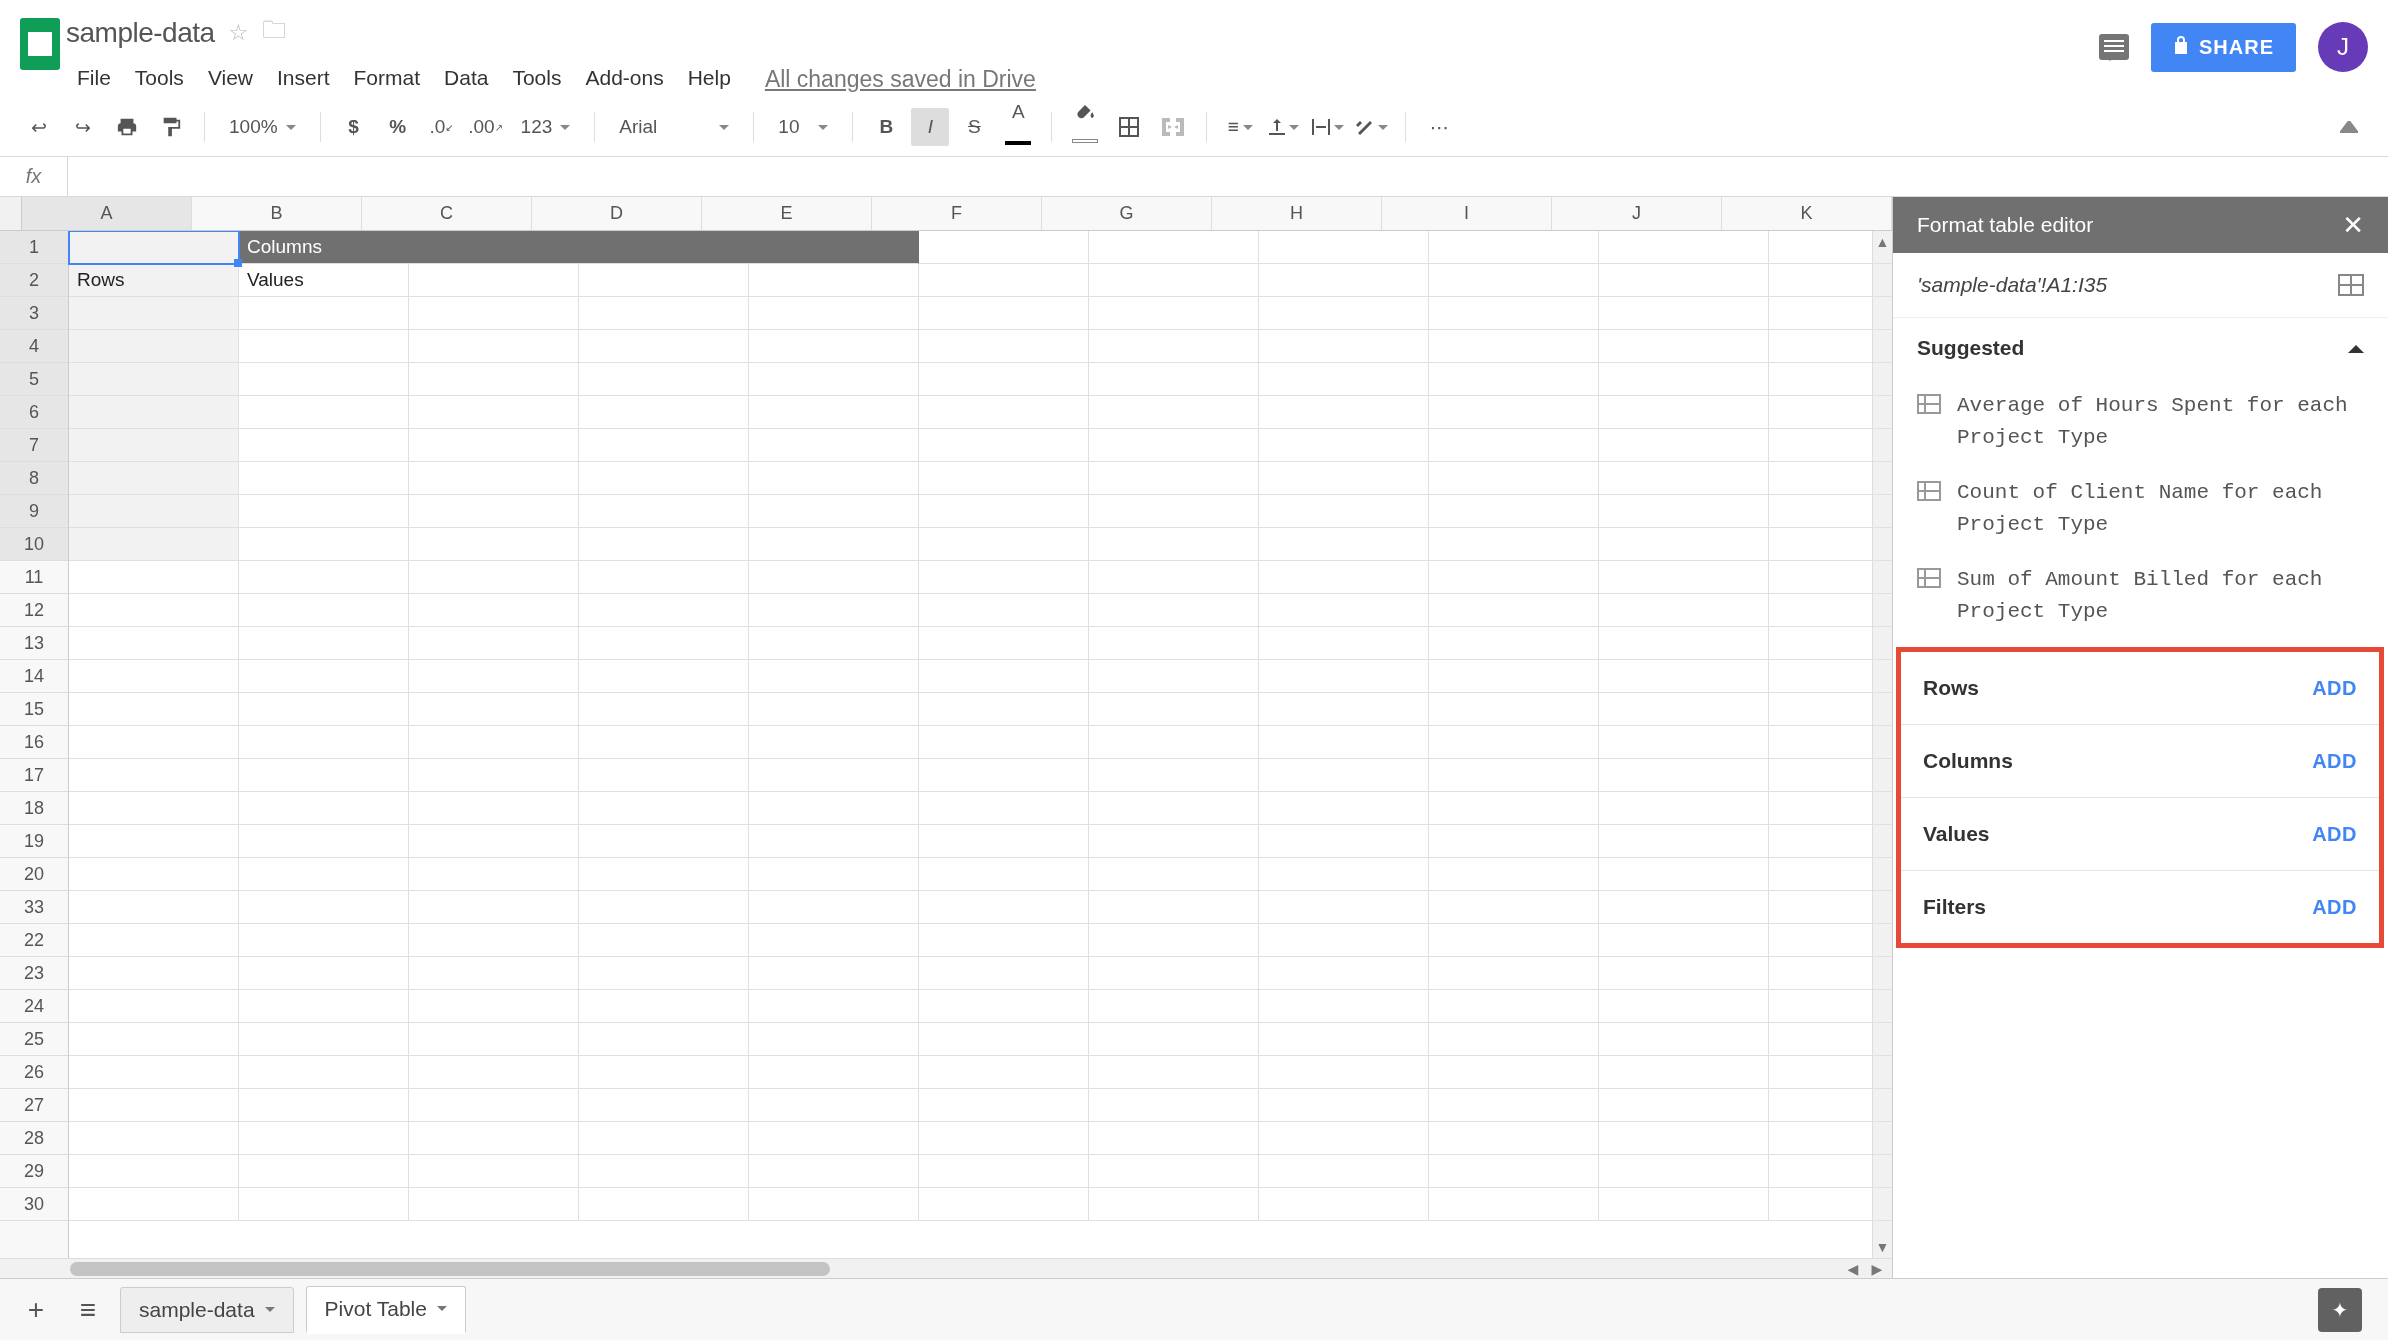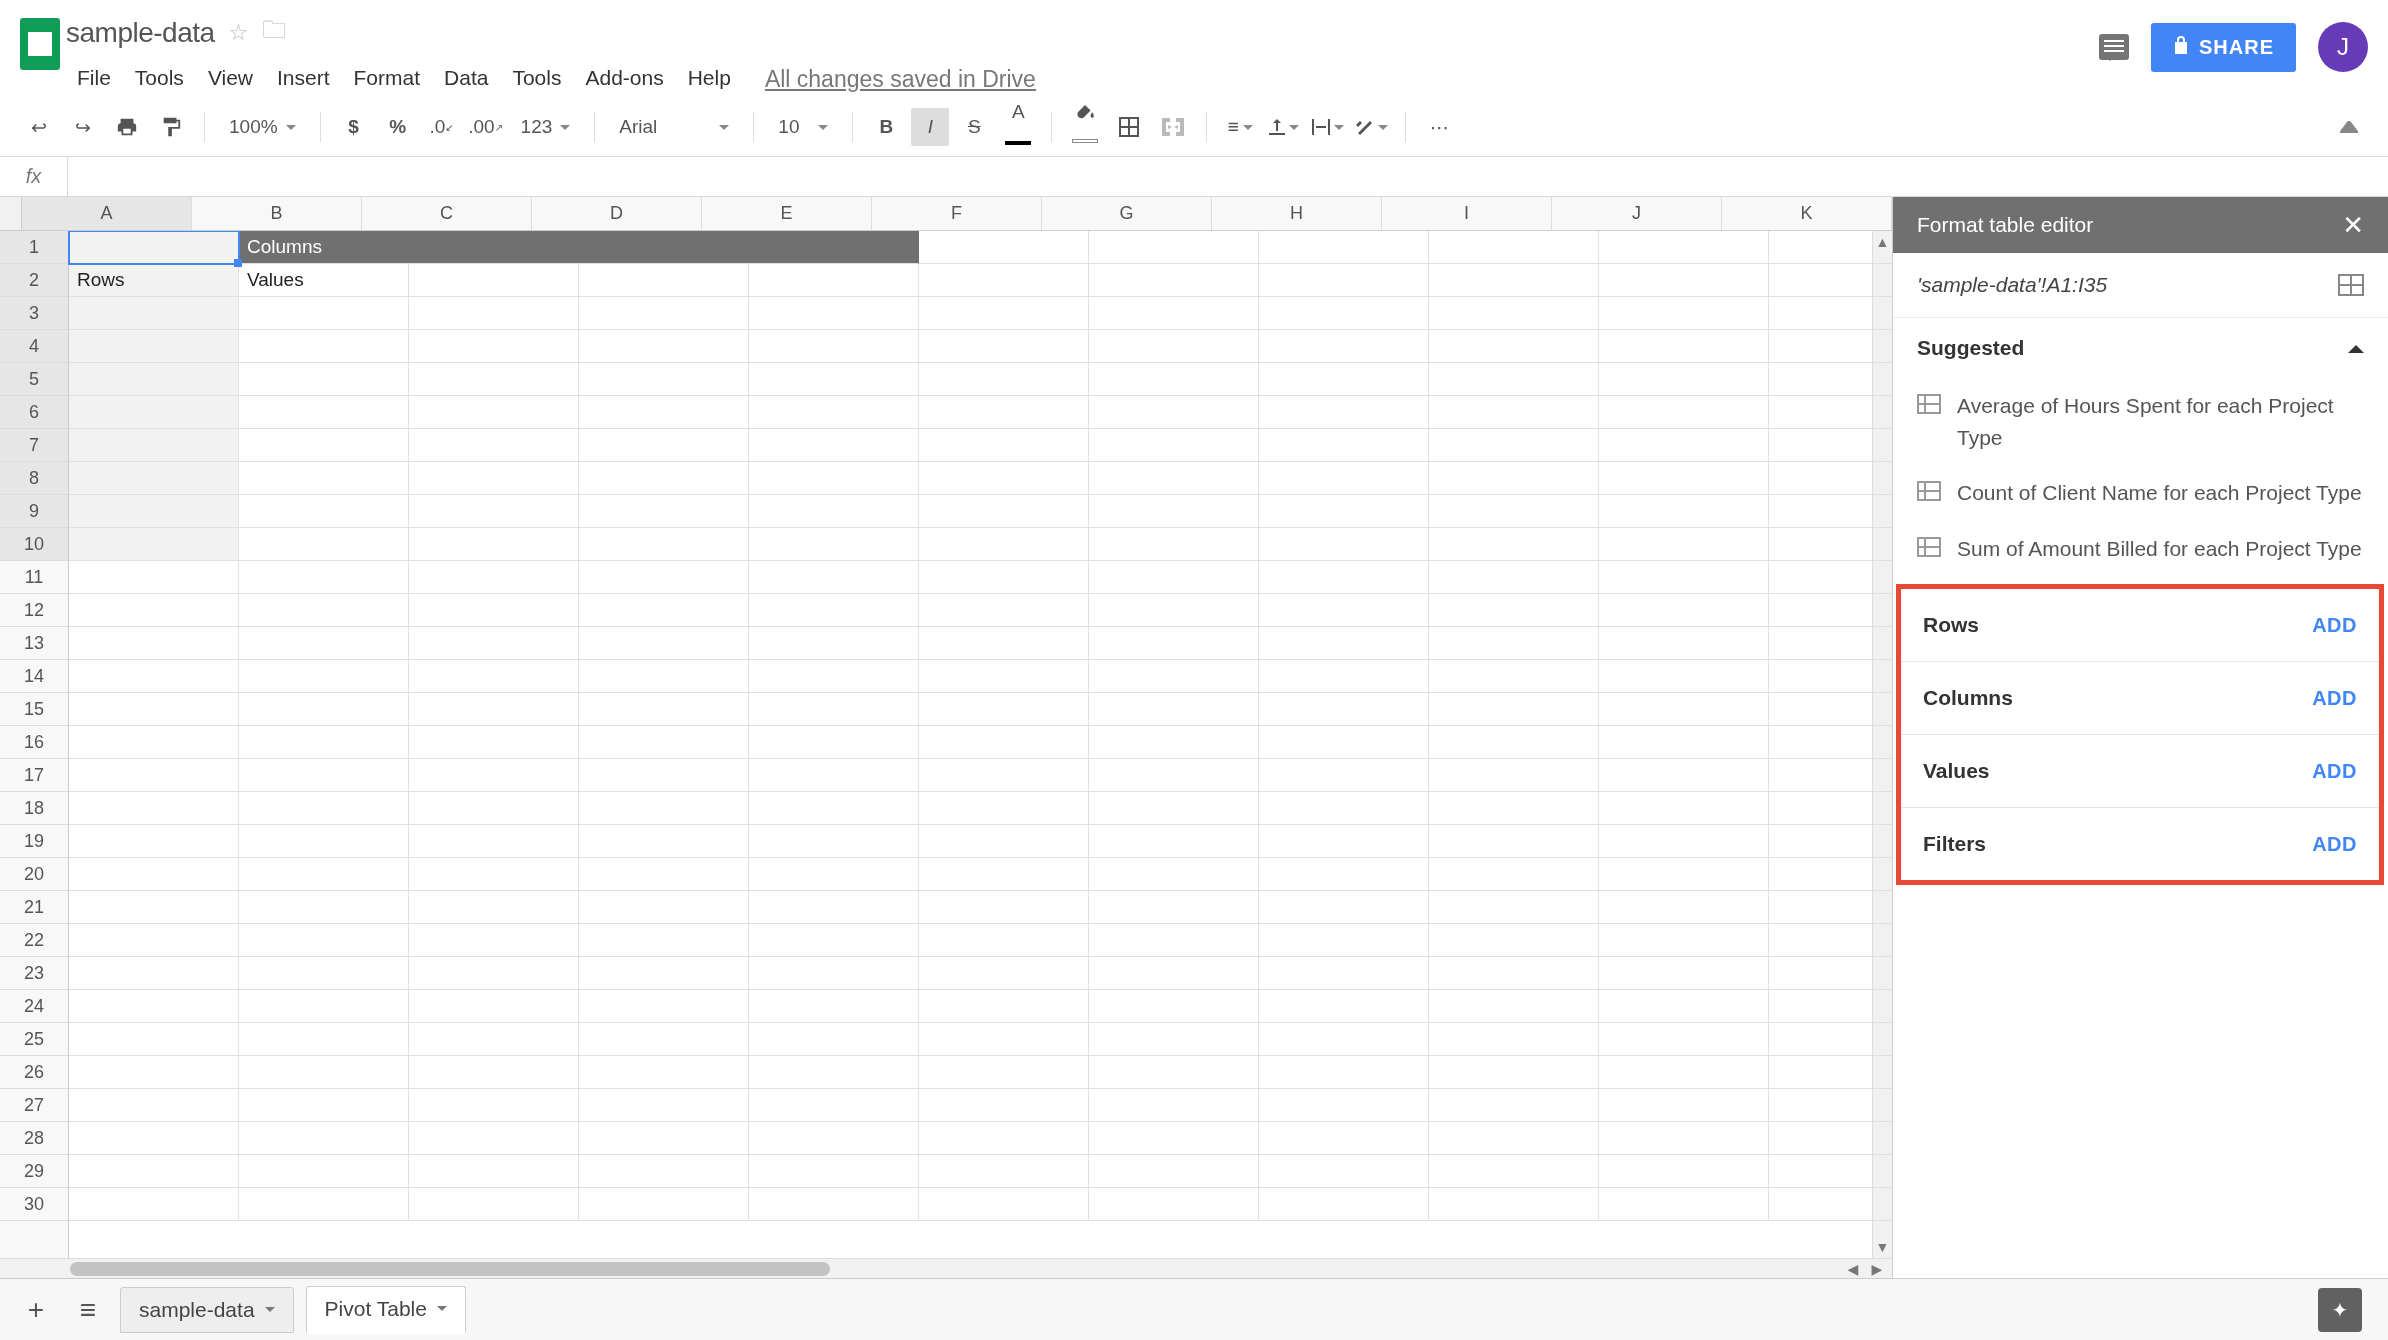--- a/index.html
+++ b/index.html
@@ -98,21 +98,21 @@
   linear-gradient(#888,#888) top/100% 2px no-repeat,
   linear-gradient(#888,#888) center/100% 2px no-repeat,
   linear-gradient(#888,#888) bottom/100% 2px no-repeat,
   linear-gradient(#888,#888) left/2px 100% no-repeat,
   linear-gradient(#888,#888) center/2px 100% no-repeat,
   linear-gradient(#888,#888) right/2px 100% no-repeat; }
 
 .pivot-section-hdr { display: flex; align-items: center; justify-content: space-between; padding: 18px 24px; font-size: 21px; font-weight: 600; color: #333; }
 .chevron-up { width: 0; height: 0; border: 8px solid transparent; border-bottom-color: #333; margin-bottom: 6px; }
 
-.suggestion { display: flex; gap: 16px; padding: 12px 8px 12px 24px; font-size: 21px; color: #555; line-height: 1.5; cursor: pointer; }
+.suggestion { display: flex; gap: 16px; padding: 12px 8px 12px 24px; font-size: 21px; color: #555; line-height: 1.5; cursor: pointer; font-family: Liberation Mono, monospace; }
 .sug-icon { flex-shrink: 0; width: 24px; height: 20px; margin-top: 4px; background:
   linear-gradient(#999,#999) top/100% 2px no-repeat,
   linear-gradient(#999,#999) center/100% 2px no-repeat,
   linear-gradient(#999,#999) bottom/100% 2px no-repeat,
   linear-gradient(#999,#999) left/2px 100% no-repeat,
   linear-gradient(#999,#999) 33% 0/2px 100% no-repeat,
   linear-gradient(#999,#999) right/2px 100% no-repeat; }
 
 .highlight-box { border: 5px solid #e64a37; margin: 8px 4px 0 3px; }
 .field-row { display: flex; align-items: center; justify-content: space-between; padding: 24px 22px; border-bottom: 1px solid #e5e5e5; }
@@ -317,21 +317,21 @@
             <div class="row-header">11</div>
             <div class="row-header">12</div>
             <div class="row-header">13</div>
             <div class="row-header">14</div>
             <div class="row-header">15</div>
             <div class="row-header">16</div>
             <div class="row-header">17</div>
             <div class="row-header">18</div>
             <div class="row-header">19</div>
             <div class="row-header">20</div>
-            <div class="row-header">21</div>
+            <div class="row-header">33</div>
             <div class="row-header">22</div>
             <div class="row-header">23</div>
             <div class="row-header">24</div>
             <div class="row-header">25</div>
             <div class="row-header">26</div>
             <div class="row-header">27</div>
             <div class="row-header">28</div>
             <div class="row-header">29</div>
             <div class="row-header">30</div>
           </div>

